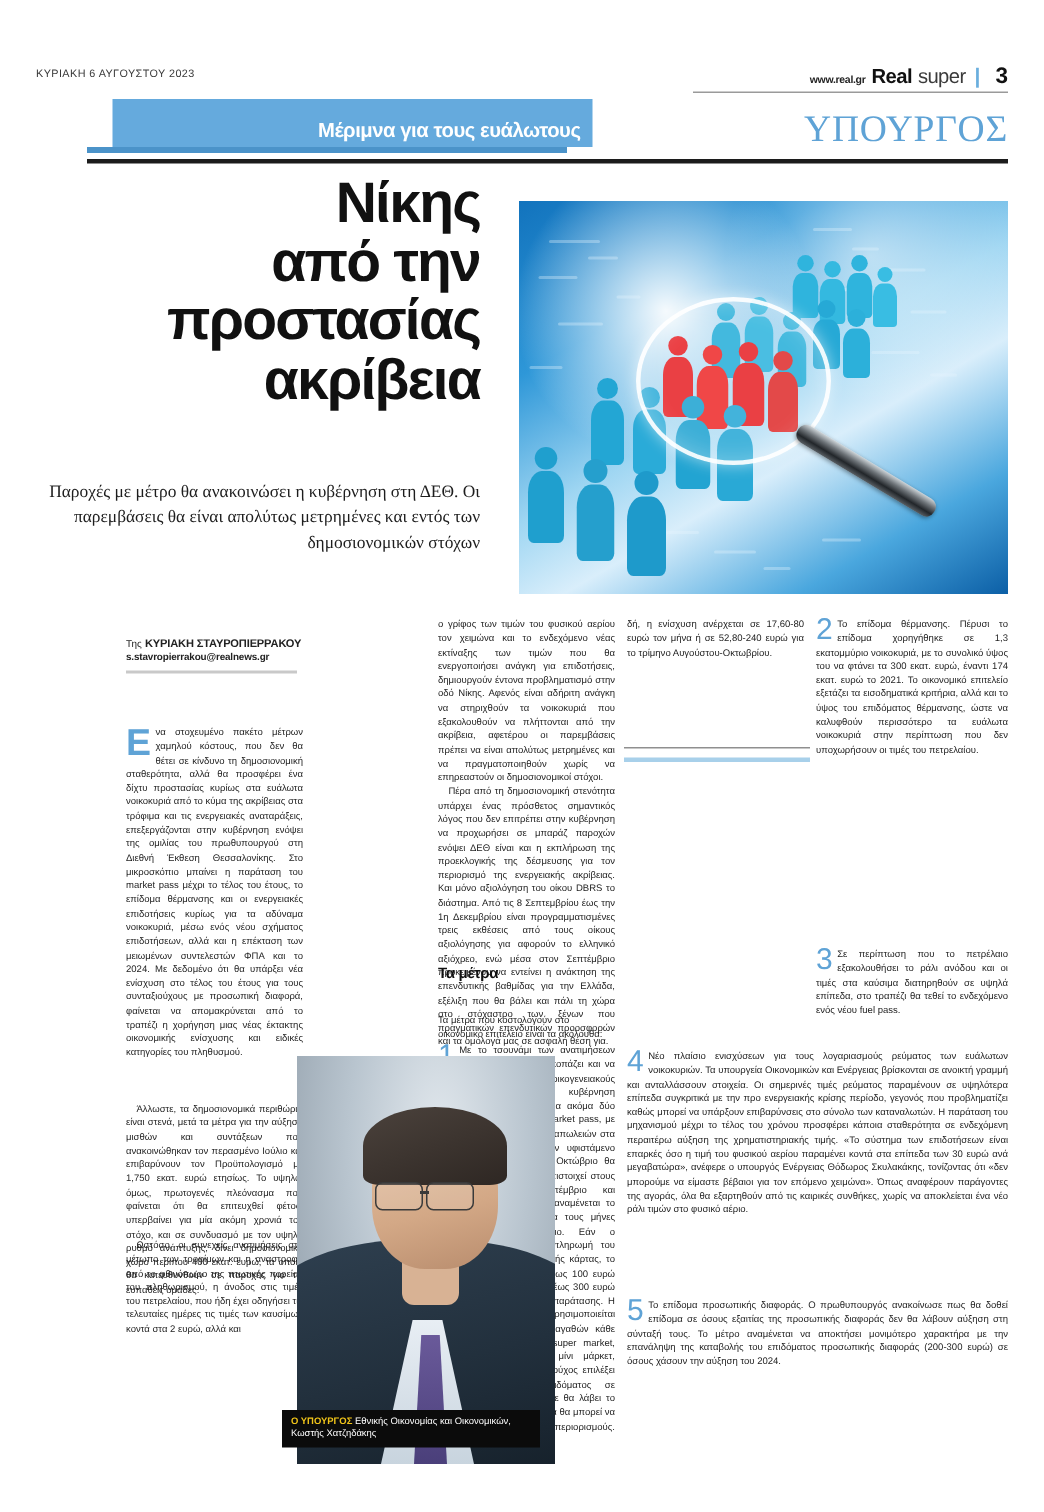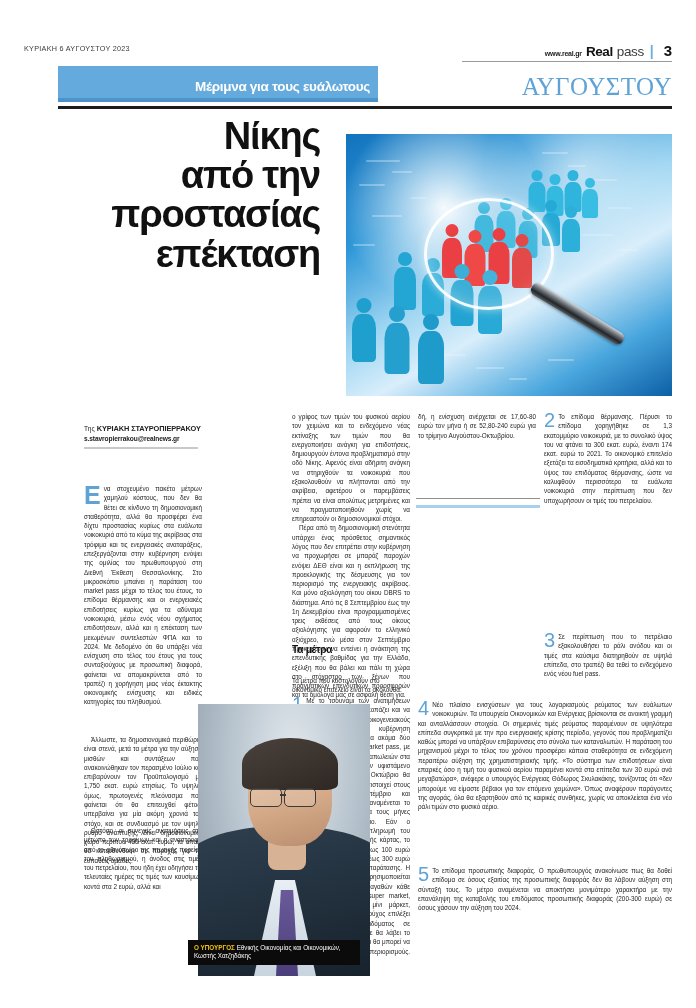--- a/index.html
+++ b/index.html
@@ -23,21 +23,21 @@
   }
   .brand .url{font-size:7px;font-weight:bold;color:#222;letter-spacing:-.2px;}
   .brand .real{font-size:13.5px;font-weight:bold;color:#111;letter-spacing:-.4px;}
   .brand .money{font-size:13.5px;font-weight:normal;color:#3b3b3b;letter-spacing:-.4px;}
   .brand .bar{color:#6aaede;font-size:14px;font-weight:bold;margin:0 2px;}
   .brand .pageno{font-size:15px;font-weight:bold;color:#111;margin-left:4px;}
   .brand-rule{position:absolute;right:0;top:17px;width:210px;height:1px;background:#9a9a9a;}
 
   .band-row{position:absolute;left:0;top:22px;width:648px;height:34px;}
   .kicker-band{
-    position:absolute;left:34px;top:0;width:320px;height:32px;background:#65aadd;
+    position:absolute;left:51px;top:0;width:320px;height:32px;background:#65aadd;
   }
   .kicker-band span{
     position:absolute;right:8px;bottom:4px;color:#fff;font-size:13.5px;
     font-weight:bold;letter-spacing:-.3px;white-space:nowrap;
   }
   .kicker-shadow{position:absolute;left:34px;top:32px;width:320px;height:4px;background:#4b93c9;}
   .section-name{
     position:absolute;right:0;bottom:-1px;font-family:"Liberation Serif","DejaVu Serif",serif;
     font-size:25px;color:#5fa3d6;letter-spacing:.5px;white-space:nowrap;
   }
@@ -187,45 +187,46 @@
 <body>
 
 <div class="page">
 
   <div class="masthead">
     <div class="date-line">ΚΥΡΙΑΚΗ 6 ΑΥΓΟΥΣΤΟΥ 2023</div>
 
     <div class="brand">
       <span class="url">www.real.gr</span>
       <span class="real">Real</span>
-        <span class="money">pass</span>
+        <span class="money">super</span>
       <span class="bar">|</span>
       <span class="pageno">3</span>
     </div>
     <div class="brand-rule"></div>
 
     <div class="band-row">
       <div class="kicker-band">
         <span>Μέριμνα για τους ευάλωτους</span>
       </div>
       <div class="kicker-shadow"></div>
-      <div class="section-name">ΑΥΓΟΥΣΤΟΥ</div>
+      <div class="section-name">ΥΠΟΥΡΓΟΣ</div>
     </div>
     <div class="band-rule"></div>
   </div>
 
   <div class="hero">
 
     <div class="headline">
       <div>Νίκης</div>
       <div>από την</div>
       <div>προστασίας</div>
-      <div>επέκταση</div>
-    </div>
-
+      <div>ακρίβεια</div>
+    </div>
+
+    <div class="standfirst">Παροχές με μέτρο θα ανακοινώσει η κυβέρνηση στη ΔΕΘ. Οι παρεμβάσεις θα είναι απολύτως μετρημένες και εντός των δημοσιονομικών στόχων</div>
 
     <div class="hero-photo">
       <div class="bits">
         <i style="left:6%;top:10%;width:34px;"></i>
           <i style="left:14%;top:14%;width:20px;"></i>
         <i style="left:4%;top:19%;width:26px;"></i>
           <i style="left:20%;top:24%;width:16px;"></i>
         <i style="left:8%;top:31%;width:30px;"></i>
           <i style="left:2%;top:42%;width:22px;"></i>
         <i style="left:16%;top:47%;width:14px;"></i>

